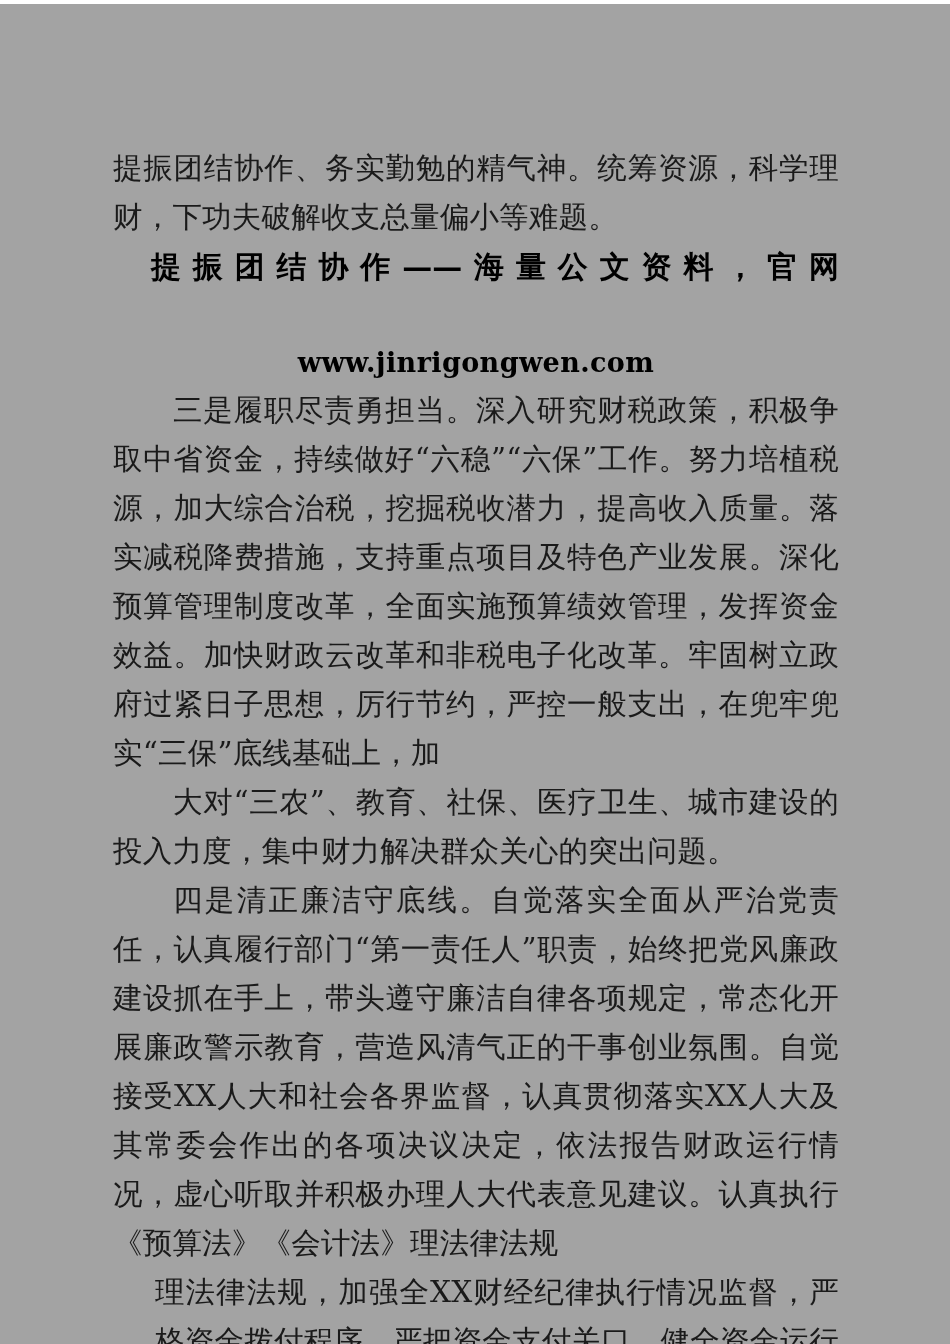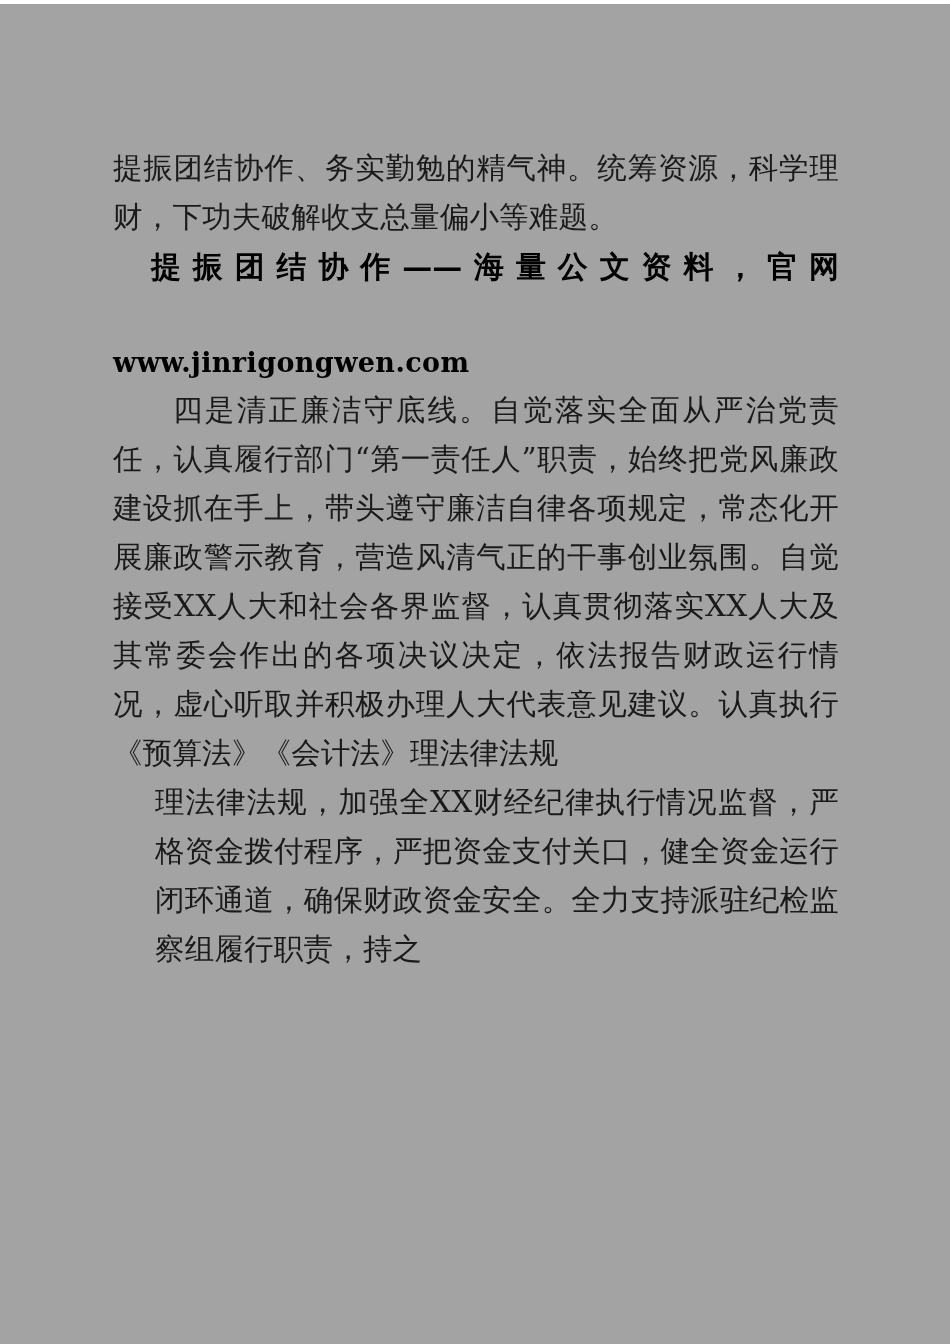--- a/index.html
+++ b/index.html
@@ -60,21 +60,21 @@
     height: 0;
   }
   .promo-url {
     font-family: "DejaVu Serif", "Liberation Serif", serif;
     font-size: 27px;
     line-height: 46px;
     font-weight: 700;
     color: #000000;
     margin: 0;
     letter-spacing: 0.4px;
-    text-align: left;
+    text-align: center;
   }
   
   .tail-block {
     margin-left: 42px;
     width: 684px;
   }
   .tail-block .para {
     text-align: justify;
     text-justify: inter-character;
   }
@@ -84,21 +84,23 @@
 
 <div class="page">
   <div class="body-area">
 
     <p class="para">提振团结协作、务实勤勉的精气神。统筹资源，科学理财，下功夫破解收支总量偏小等难题。</p>
 
     <p class="promo-line">提振团结协作——海量公文资料，官网</p>
 
     <p class="promo-url">www.jinrigongwen.com</p>
 
+    <p class="para indent">三是履职尽责勇担当。深入研究财税政策，积极争取中省资金，持续做好“六稳”“六保”工作。努力培植税源，加大综合治税，挖掘税收潜力，提高收入质量。落实减税降费措施，支持重点项目及特色产业发展。深化预算管理制度改革，全面实施预算绩效管理，发挥资金效益。加快财政云改革和非税电子化改革。牢固树立政府过紧日子思想，厉行节约，严控一般支出，在兜牢兜实“三保”底线基础上，加</p>
 
+    <p class="para indent">大对“三农”、教育、社保、医疗卫生、城市建设的投入力度，集中财力解决群众关心的突出问题。</p>
 
     <p class="para indent">四是清正廉洁守底线。自觉落实全面从严治党责任，认真履行部门“第一责任人”职责，始终把党风廉政建设抓在手上，带头遵守廉洁自律各项规定，常态化开展廉政警示教育，营造风清气正的干事创业氛围。自觉接受XX人大和社会各界监督，认真贯彻落实XX人大及其常委会作出的各项决议决定，依法报告财政运行情况，虚心听取并积极办理人大代表意见建议。认真执行《预算法》《会计法》理法律法规</p>
 
     <div class="tail-block">
       <p class="para">理法律法规，加强全XX财经纪律执行情况监督，严格资金拨付程序，严把资金支付关口，健全资金运行闭环通道，确保财政资金安全。全力支持派驻纪检监察组履行职责，持之</p>
     </div>
 
   </div>
 </div>
 

